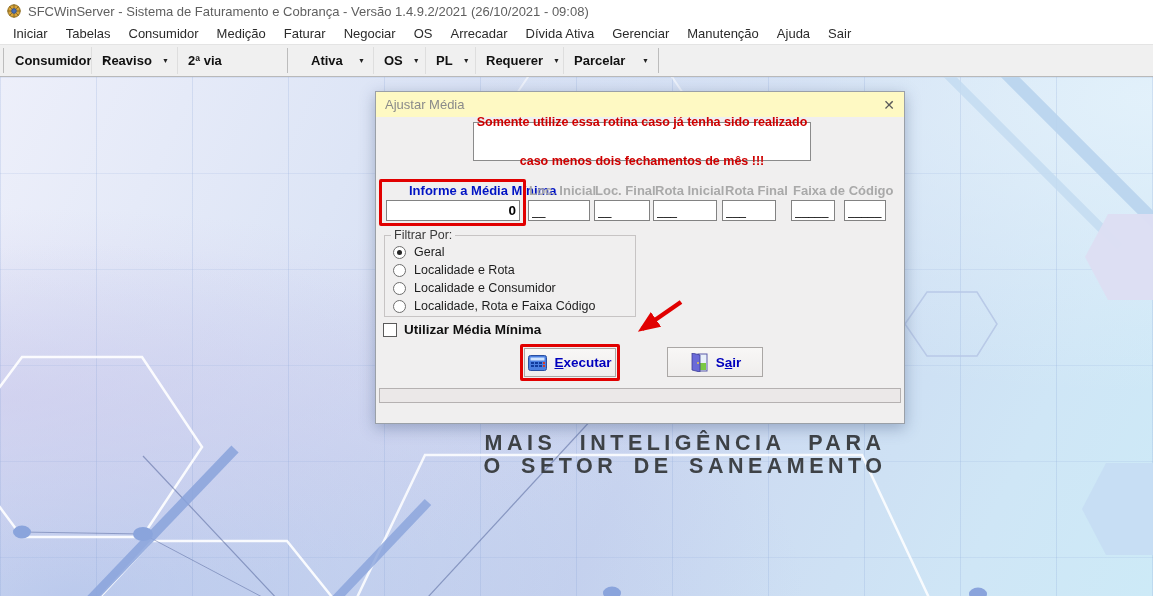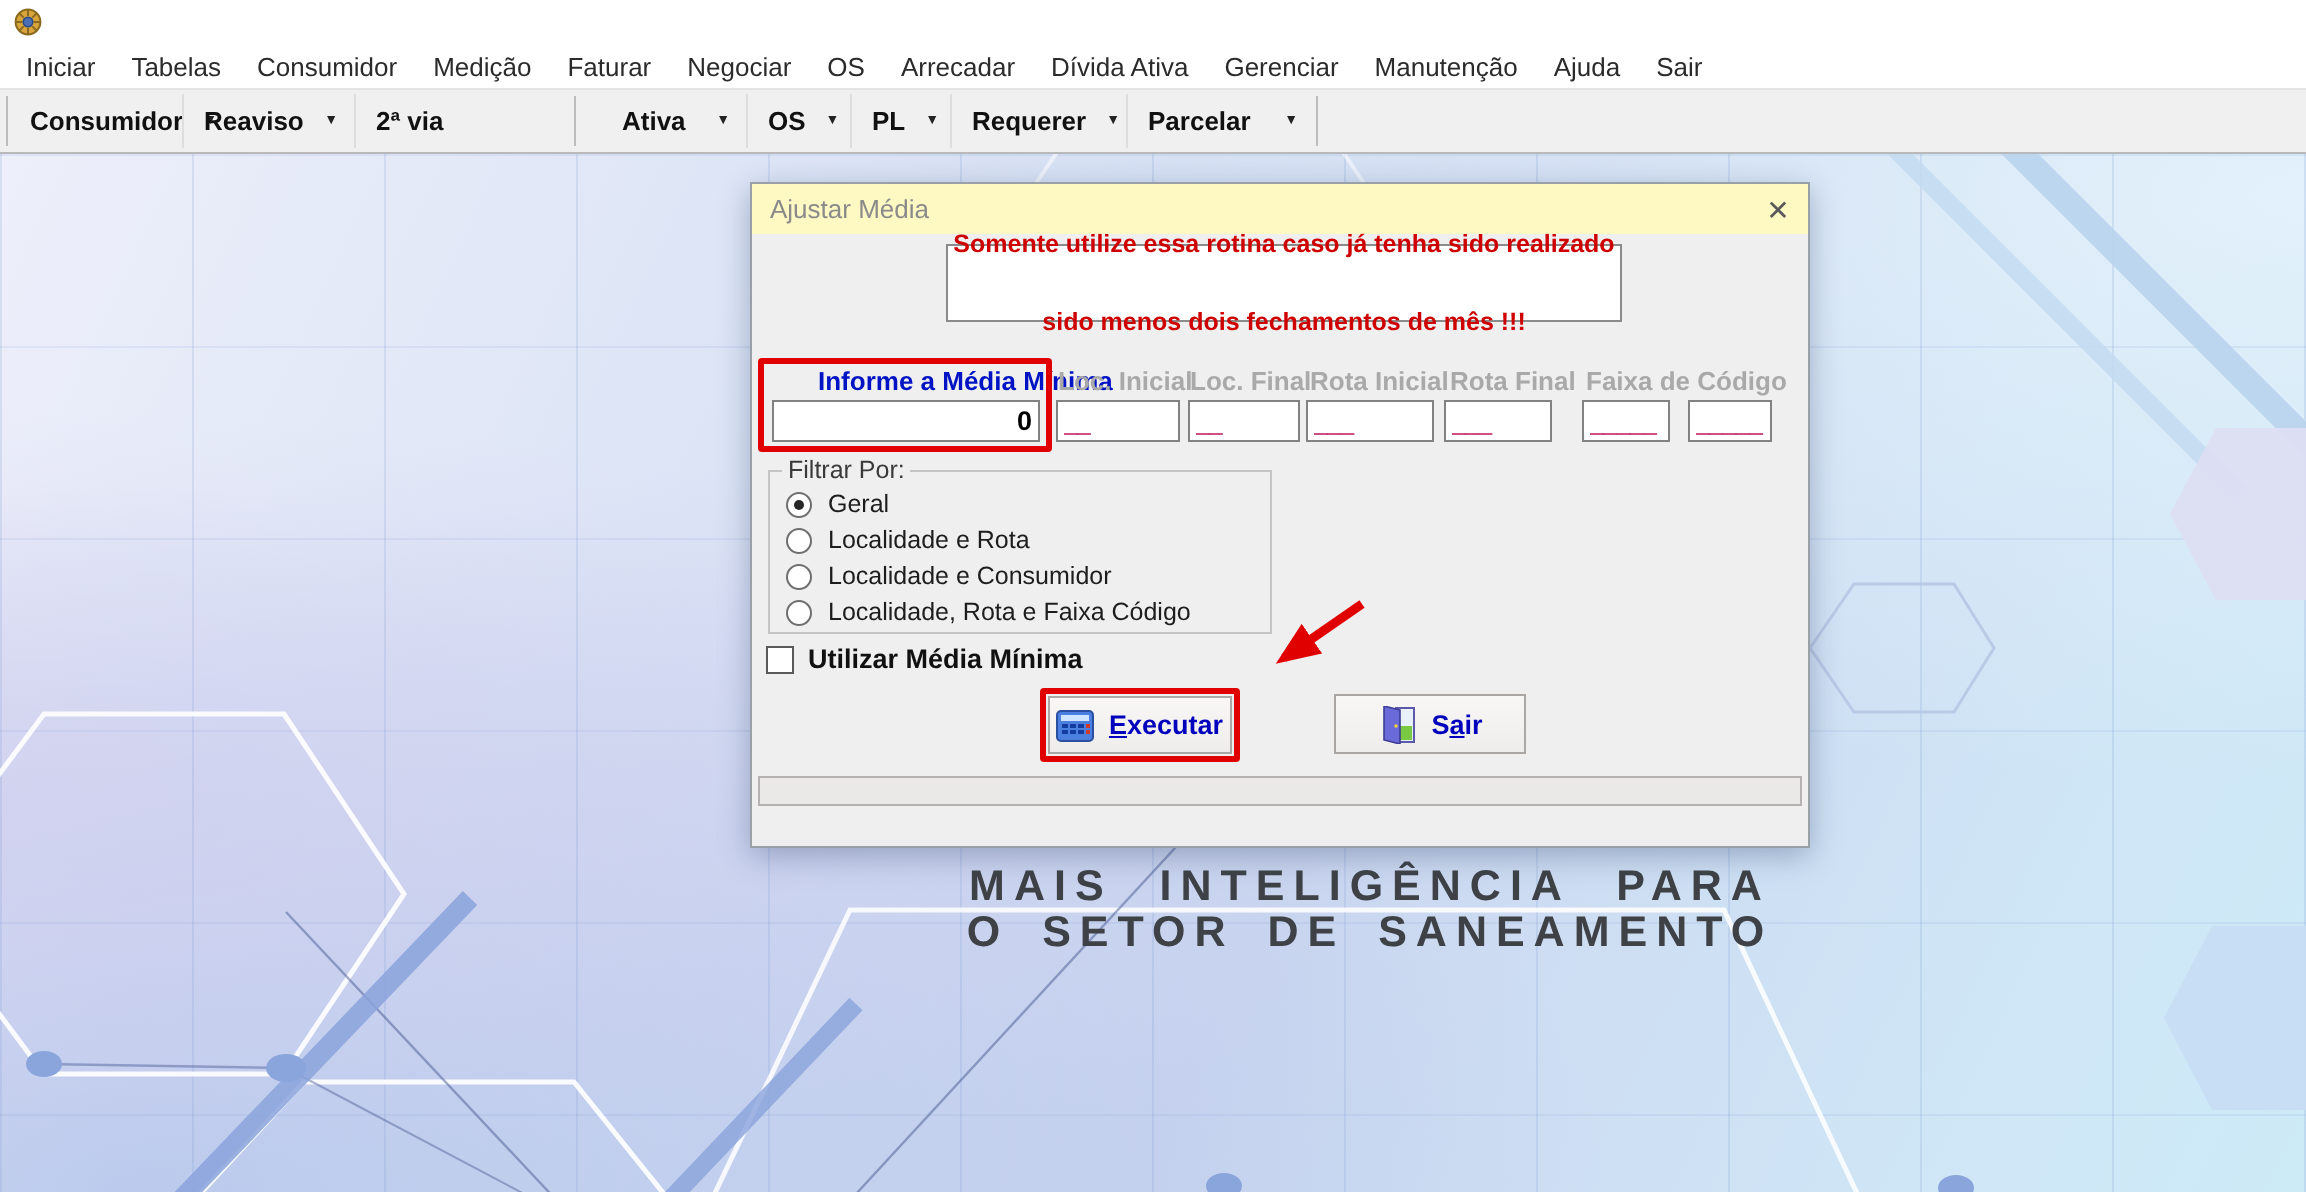--- a/index.html
+++ b/index.html
@@ -42,21 +42,21 @@
   .dlg-titlebar { position:absolute; left:0; top:0; right:0; height:25px; background:#fef9c3; display:flex; align-items:center; }
   .dlg-title { font-size:13px; color:#8a8a8a; padding-left:9px; }
   .dlg-close { margin-left:auto; width:30px; text-align:center; font-size:14px; color:#5a5a5a; cursor:default; }
   .warnbox { position:absolute; left:97px; top:30px; width:338px; height:39px; background:#ffffff; border:1px solid #8b8b8b;
     display:flex; flex-direction:column; justify-content:center; text-align:center;gap:24px; }
   .warnbox div { font-size:12.5px; font-weight:bold; color:#ce0000; line-height:15px; }
 
   .flabel { position:absolute; top:91px; font-size:13px; font-weight:bold; color:#a9a9a9; white-space:nowrap; }
   .flabel.blue { color:#0013c4;margin-left:24px; }
   .finput { position:absolute; top:108px; height:21px; background:#ffffff; border:1px solid #828282;
-    font-family:"Liberation Sans", sans-serif; font-size:12px; color:#be185d; padding:0 3px; }
+    font-family:"Liberation Sans", sans-serif; font-size:12px; color:#000000; padding:0 3px; }
   .finput.media { font-size:13.5px; font-weight:bold; color:#000; text-align:right; }
   .hl { position:absolute; border:3px solid #e10000; border-radius:2px; pointer-events:none; z-index:5; }
 
   .groupbox { position:absolute; left:8px; top:143px; width:252px; height:82px; border:1px solid #c7c4c4; }
   .legend { position:absolute; top:-8px; left:6px; background:#f0efef; padding:0 3px; font-size:12.5px; color:#3a3a3a; }
   .radio-row { position:absolute; left:8px; display:flex; align-items:center; gap:8px; height:14px; }
   .radio { width:13px; height:13px; border-radius:50%; border:1px solid #6e6e6e; background:#fff; position:relative; flex:none; }
   .radio[data-checked="true"]::after { content:""; position:absolute; left:3px; top:3px; width:5px; height:5px; border-radius:50%; background:#262626; }
   .radio-label { font-size:12.5px; color:#1d1d1d; white-space:nowrap; }
 
@@ -75,20 +75,21 @@
 </style>
 </head>
 <body>
 
 <div class="titlebar">
   <svg width="16" height="16" viewBox="0 0 16 16">
     <circle cx="8" cy="8" r="6.2" fill="#d9a43b" stroke="#8a6a1f" stroke-width="1"></circle>
     <circle cx="8" cy="8" r="2.4" fill="#4a6fb5" stroke="#2c4a82" stroke-width="0.8"></circle>
     <path d="M8 1.5 V5 M8 11 V14.5 M1.5 8 H5 M11 8 H14.5 M3.4 3.4 L5.8 5.8 M10.2 10.2 L12.6 12.6 M12.6 3.4 L10.2 5.8 M5.8 10.2 L3.4 12.6" stroke="#8a6a1f" stroke-width="1"></path>
   </svg>
+  <span class="title">SFCWinServer - Sistema de Faturamento e Cobrança - Versão 1.4.9.2/2021 (26/10/2021 - 09:08)</span>
 </div>
 
 <div class="menubar">
   <span class="mitem">Iniciar</span>
   <span class="mitem">Tabelas</span>
   <span class="mitem">Consumidor</span>
   <span class="mitem">Medição</span>
   <span class="mitem">Faturar</span>
   <span class="mitem">Negociar</span>
   <span class="mitem">OS</span>
@@ -173,21 +174,21 @@
   </div>
 
   <div class="dialog">
     <div class="dlg-titlebar">
       <span class="dlg-title">Ajustar Média</span>
       <span class="dlg-close">✕</span>
     </div>
 
     <div class="warnbox">
       <div>Somente utilize essa rotina caso já tenha sido realizado</div>
-      <div>sido menos dois fechamentos de mês !!!</div>
+      <div>caso menos dois fechamentos de mês !!!</div>
     </div>
 
     <span class="flabel blue" style="left:9px">Informe a Média Mínima</span>
     <span class="flabel" style="left:153px">Loc. Inicial</span>
     <span class="flabel" style="left:219px">Loc. Final</span>
     <span class="flabel" style="left:279px">Rota Inicial</span>
     <span class="flabel" style="left:349px">Rota Final</span>
     <span class="flabel" style="left:417px">Faixa de Código</span>
 
     <input class="finput media" style="left: 10px; width: 134px;" value="0">

